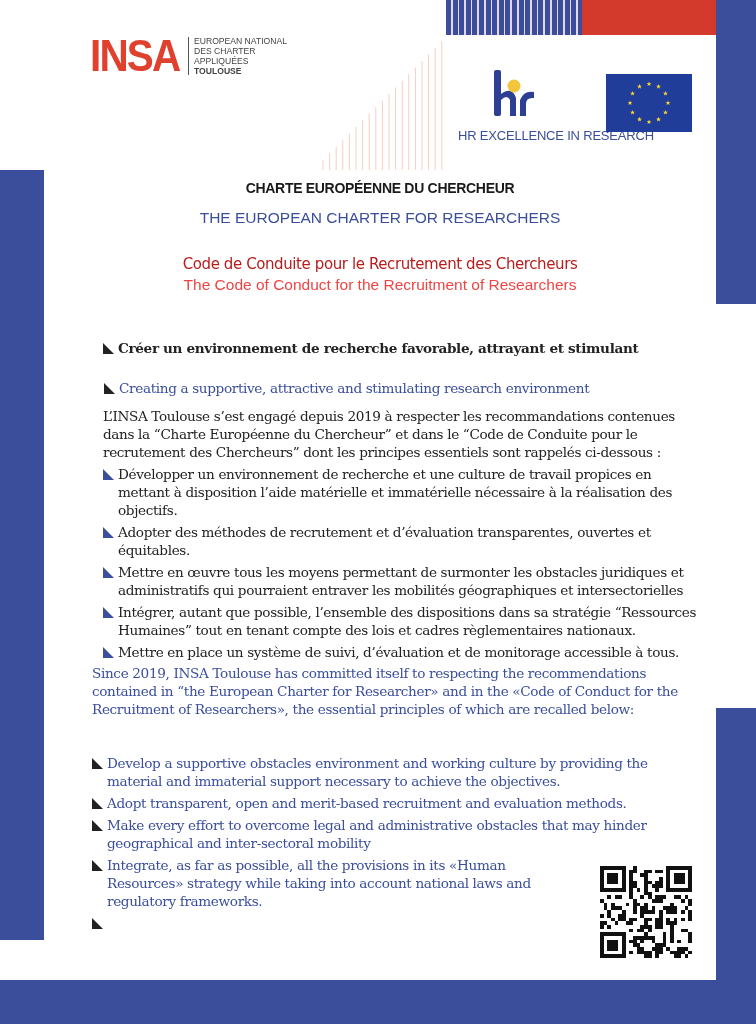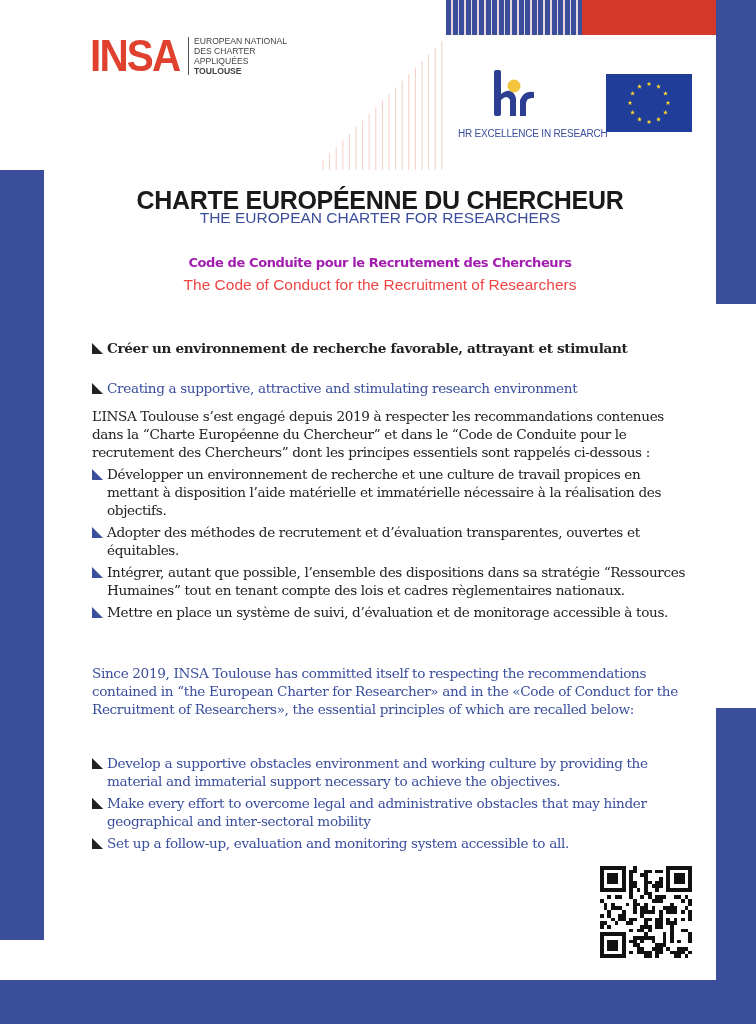--- a/index.html
+++ b/index.html
@@ -17,38 +17,38 @@
   #red-block { left:582px; top:0; width:134px; height:35px; background:#d33a2c; }
   #stairs { left:320px; top:40px; width:126px; height:130px; }
   
   #insa-logo { left:90px; top:34px; width:200px; height:44px; }
   #insa-word { left:0; top:0; font-family:"Liberation Sans", sans-serif; font-weight:bold; font-size:44px; line-height:44px; color:#e0412f; letter-spacing:-2px; transform:scaleX(0.92); transform-origin:left; }
   #insa-sep { left:98px; top:3px; width:1px; height:38px; background:#555; }
   #insa-sub { left:104px; top:2px; font-family:"Liberation Sans", sans-serif; font-size:8.6px; line-height:10px; color:#444; }
   #insa-sub .b { font-weight:bold; }
   
   #hr-logo { left:478px; top:68px; width:88px; height:72px; }
-  #hr-caption { left:458px; top:128px; width:110px; font-family:"Liberation Sans", sans-serif; font-size:10px; color:#3a4e9c; letter-spacing:-0.2px; white-space:nowrap; }
+  #hr-caption { left:458px; top:128px; width:110px; font-family:"Liberation Sans", sans-serif; font-size:13px; color:#3a4e9c; letter-spacing:-0.2px; white-space:nowrap; }
   
   #eu-flag { left:606px; top:74px; width:86px; height:58px; background:#1f3d99; }
   
   .center { left:44px; width:672px; text-align:center; }
-  #title-fr { top:186px; font-family:"Liberation Sans", sans-serif; font-weight:bold; font-size:25px; color:#1a1a1a; letter-spacing:-0.3px; }
+  #title-fr { top:180px; font-family:"Liberation Sans", sans-serif; font-weight:bold; font-size:14px; color:#1a1a1a; letter-spacing:-0.3px; }
   #title-en { top:209px; font-family:"Liberation Sans", sans-serif; font-size:15.5px; color:#3a4e9c; }
-  #code-fr { top:255px; font-family:"DejaVu Sans", sans-serif; font-weight:bold; font-size:13px; color:#a21caf; letter-spacing:-0.4px; }
+  #code-fr { top:255px; font-family:"DejaVu Sans", sans-serif; font-weight:normal; font-size:15px; color:#b91c1c; letter-spacing:-0.4px; }
   #code-en { top:276px; font-family:"Liberation Sans", sans-serif; font-size:15.5px; color:#ef4444; }
   
   .body { left:92px; width:600px; font-size:13.6px; line-height:18px; letter-spacing:-0.35px; }
-  .dark { color:#222; }
+  .dark { color:#222;margin-left:11px; }
   .bluet { color:#3a4e9c; }
   .li { position:relative; padding-left:15px; margin-bottom:4px; }
   .tri { position:absolute; left:0; top:4px; width:11px; height:11px; }
   .tri svg { display:block; }
   #heading-fr-line { top:339px; font-weight:bold; }
-  #heading-en-line { top:357px; }
+  #heading-en-line { top:357px;margin-left:12px; }
   #intro-fr { top:407px; }
   #list-fr { top:465px; }
   #intro-en { top:664px; }
   #list-en { top:754px; }
   #qr { left:600px; top:866px; width:92px; height:92px; }
 </style>
 </head>
 <body>
 
 <div id="band-left" class="abs blue"></div>
@@ -152,20 +152,28 @@
         </svg>
       </span>
     <span>Adopter des méthodes de recrutement et d’évaluation transparentes, ouvertes et équitables.</span>
   </div>
   <div class="li">
     <span class="tri">
         <svg width="11" height="11">
           <polygon points="0,0 11,11 0,11" fill="#3a4e9c"></polygon>
         </svg>
       </span>
+    <span>Mettre en œuvre tous les moyens permettant de surmonter les obstacles juridiques et administratifs qui pourraient entraver les mobilités géographiques et intersectorielles</span>
+  </div>
+  <div class="li">
+    <span class="tri">
+        <svg width="11" height="11">
+          <polygon points="0,0 11,11 0,11" fill="#3a4e9c"></polygon>
+        </svg>
+      </span>
     <span>Intégrer, autant que possible, l’ensemble des dispositions dans sa stratégie “Ressources Humaines” tout en tenant compte des lois et cadres règlementaires nationaux.</span>
   </div>
   <div class="li">
     <span class="tri">
         <svg width="11" height="11">
           <polygon points="0,0 11,11 0,11" fill="#3a4e9c"></polygon>
         </svg>
       </span>
     <span>Mettre en place un système de suivi, d’évaluation et de monitorage accessible à tous.</span>
   </div>
@@ -180,36 +188,44 @@
         </svg>
       </span>
     <span>Develop a supportive obstacles environment and working culture by providing the material and immaterial support necessary to achieve the objectives.</span>
   </div>
   <div class="li" style="width:560px">
     <span class="tri">
         <svg width="11" height="11">
           <polygon points="0,0 11,11 0,11" fill="#222"></polygon>
         </svg>
       </span>
+    <span>Adopt transparent, open and merit-based recruitment and evaluation methods.</span>
   </div>
   <div class="li" style="width:560px">
     <span class="tri">
         <svg width="11" height="11">
           <polygon points="0,0 11,11 0,11" fill="#222"></polygon>
         </svg>
       </span>
     <span>Make every effort to overcome legal and administrative obstacles that may hinder geographical and inter-sectoral mobility</span>
   </div>
+  <div class="li" style="width:430px">
+    <span class="tri">
+        <svg width="11" height="11">
+          <polygon points="0,0 11,11 0,11" fill="#222"></polygon>
+        </svg>
+      </span>
+    <span>Integrate, as far as possible, all the provisions in its «Human Resources» strategy while taking into account national laws and regulatory frameworks.</span>
+  </div>
   <div class="li" style="width:560px">
     <span class="tri">
         <svg width="11" height="11">
           <polygon points="0,0 11,11 0,11" fill="#222"></polygon>
         </svg>
       </span>
-    <span>Set up a follow-up, evaluation and monitoring system accessible to all.</span>
   </div>
 </div>
 
 <svg id="qr" class="abs" viewBox="0 0 25 25" shape-rendering="crispEdges">
     <rect x="0" y="0" width="1" height="1" fill="#111"></rect>
     <rect x="0" y="1" width="1" height="1" fill="#111"></rect>
     <rect x="0" y="2" width="1" height="1" fill="#111"></rect>
     <rect x="0" y="3" width="1" height="1" fill="#111"></rect>
     <rect x="0" y="4" width="1" height="1" fill="#111"></rect>
     <rect x="0" y="5" width="1" height="1" fill="#111"></rect>

